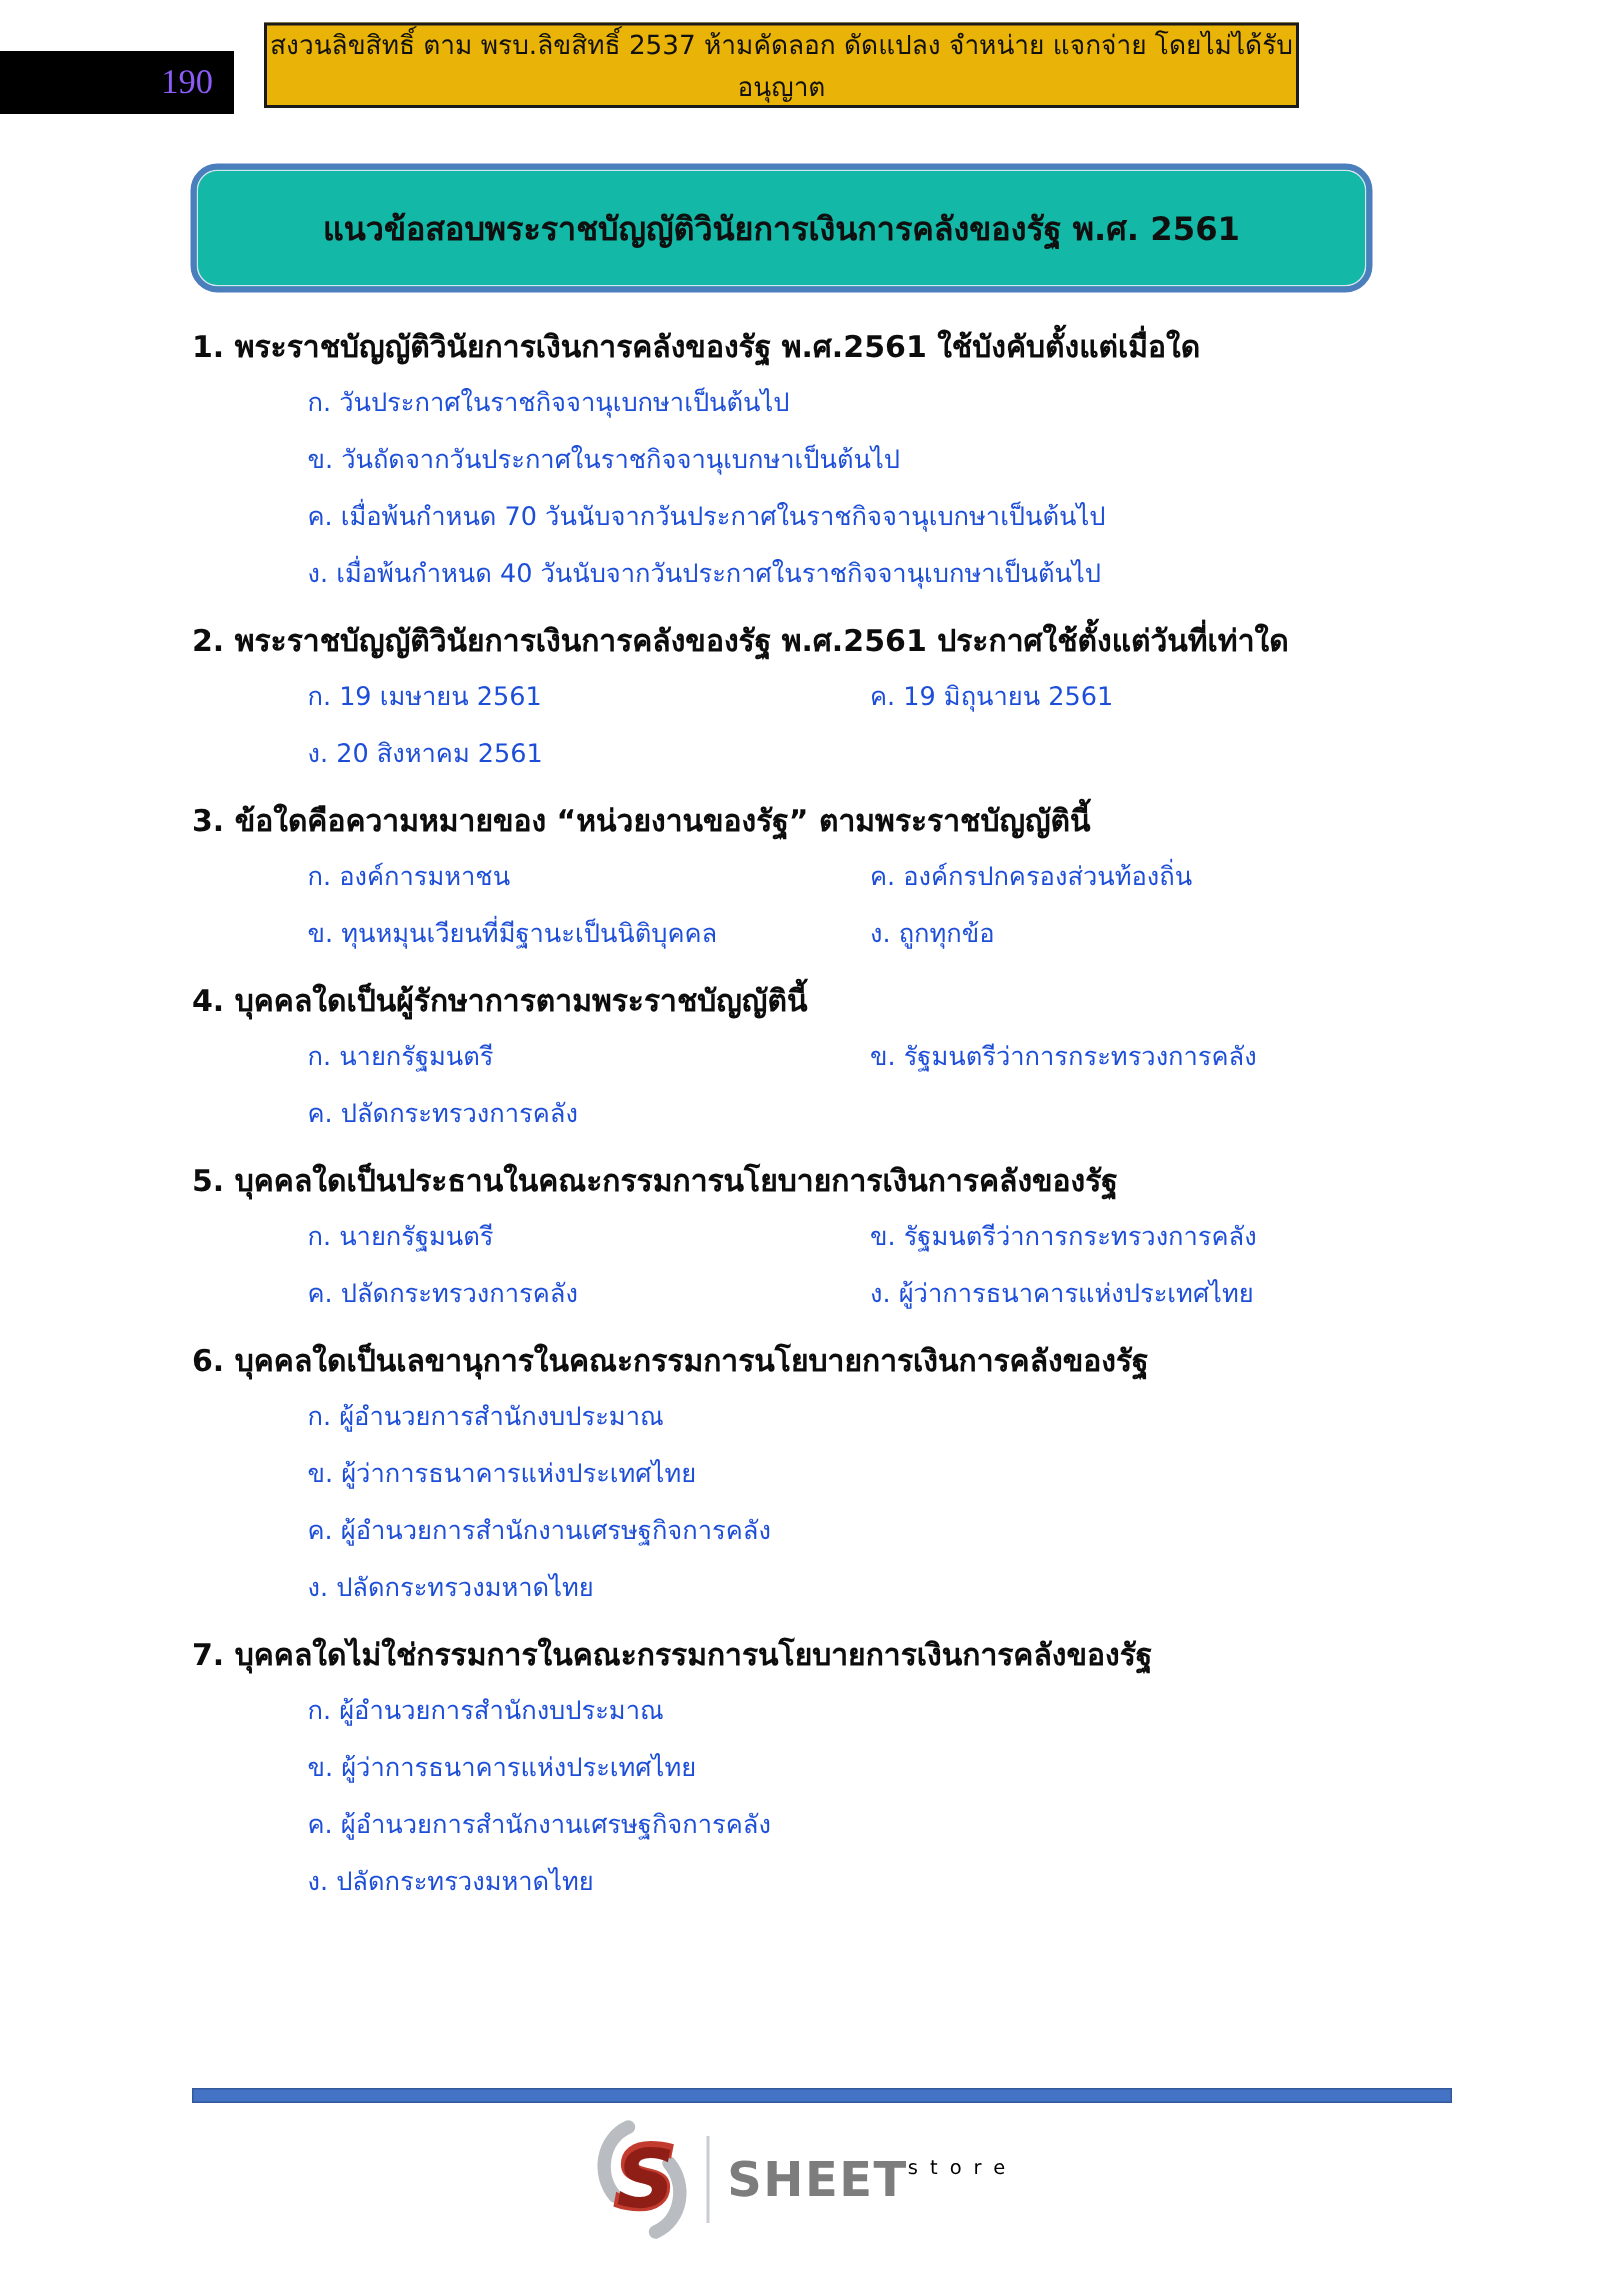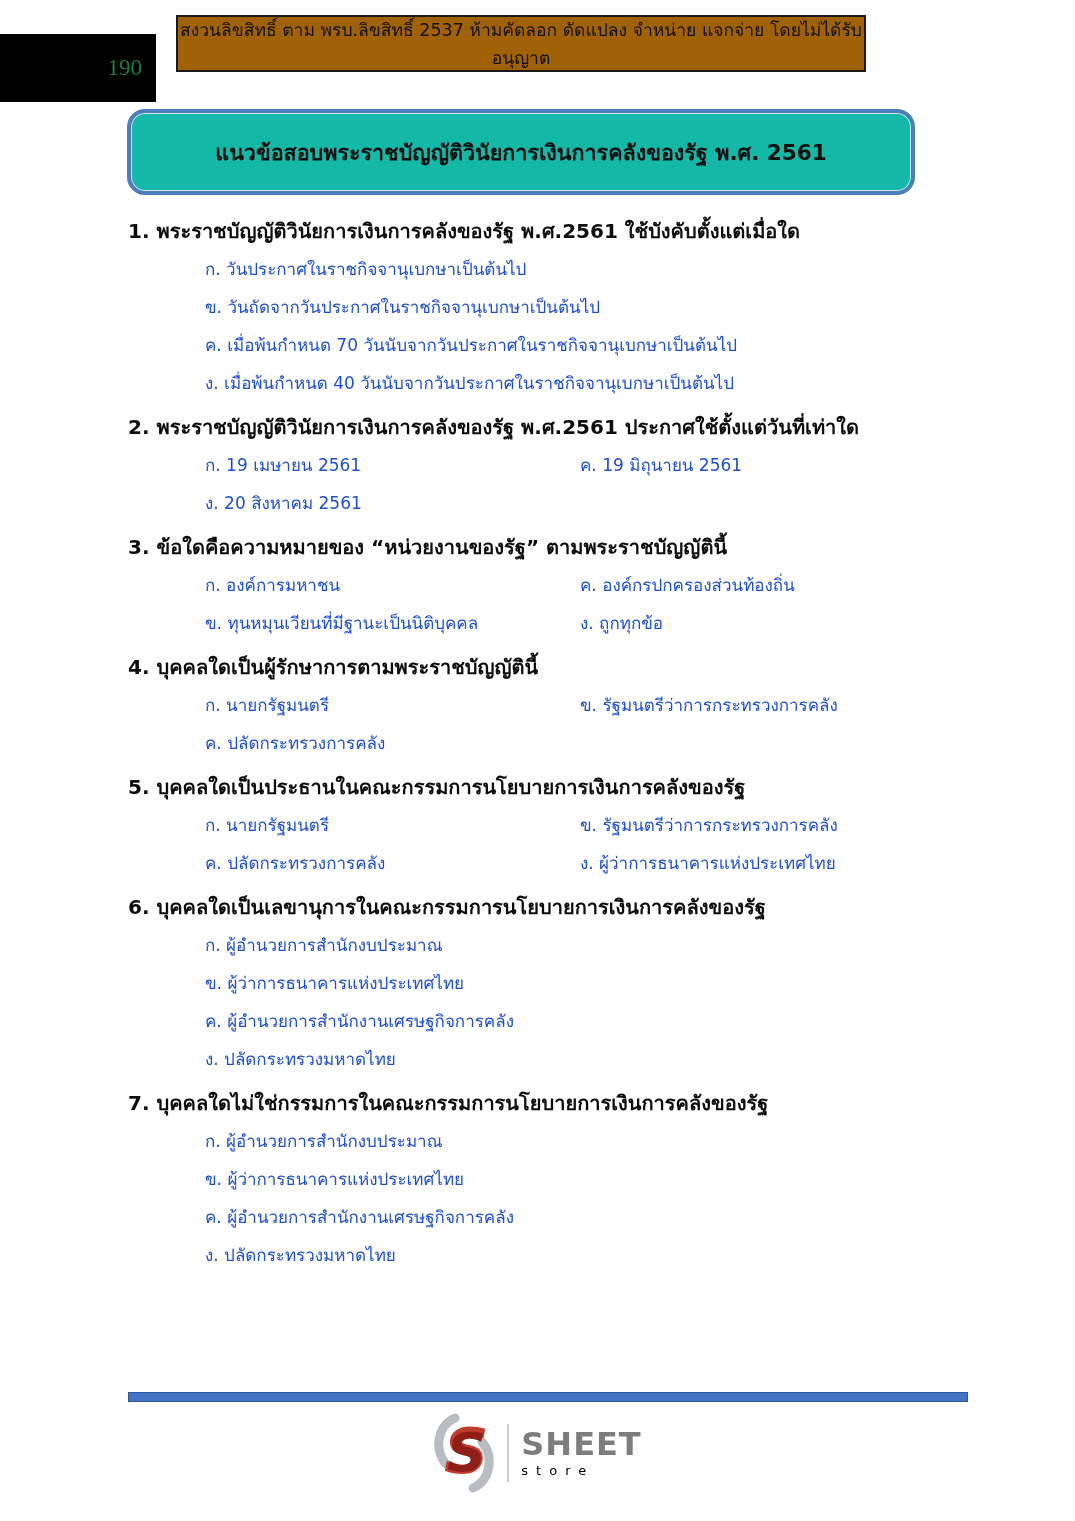--- a/index.html
+++ b/index.html
@@ -10,36 +10,36 @@
     position: relative;
     font-family: "DejaVu Sans", "Liberation Sans", sans-serif;
     color: #1b1b1b;
     overflow: hidden;
   }
 
   
   .page-number-box {
     position: absolute;
     left: 0; top: 34px;
-    width: 156px; height: 68px;
+    width: 156px; height: 42px;
     background: #000000;
-    color: #15803d;
+    color: #8b5cf6;
     display: flex;
     align-items: center;
     justify-content: flex-end;
     padding-right: 14px;
     font-family: "Liberation Serif", "DejaVu Serif", serif;
     font-size: 23px;
   }
   .copyright-box {
     position: absolute;
     left: 176px; top: 15px;
     width: 690px; height: 57px;
     border: 2px solid #1a1a1a;
-    background: #a16207;
+    background: #eab308;
     display: flex;
     align-items: center;
     justify-content: center;
     font-size: 17.5px;
     color: #111111;
     text-align: center;
   }
   .title-box {
     position: absolute;
     left: 127px; top: 109px;
@@ -103,21 +103,21 @@
     align-items: center;
     justify-content: center;
     gap: 12px;
   }
   .logo-mark { width: 62px; height: 82px; flex: 0 0 auto; }
   .logo-divider {
     width: 2px; height: 58px;
     background: #c9cdd1;
     flex: 0 0 auto;
   }
-  .logo-textwrap { display: flex; flex-direction: column; }
+  .logo-textwrap { display: flex; flex-direction: row; }
   .logo-title {
     font-size: 32px;
     font-weight: bold;
     color: #7d7d7d;
     letter-spacing: 1px;
     line-height: 34px;
   }
   .logo-subtitle {
     font-size: 13px;
     color: #000000;

